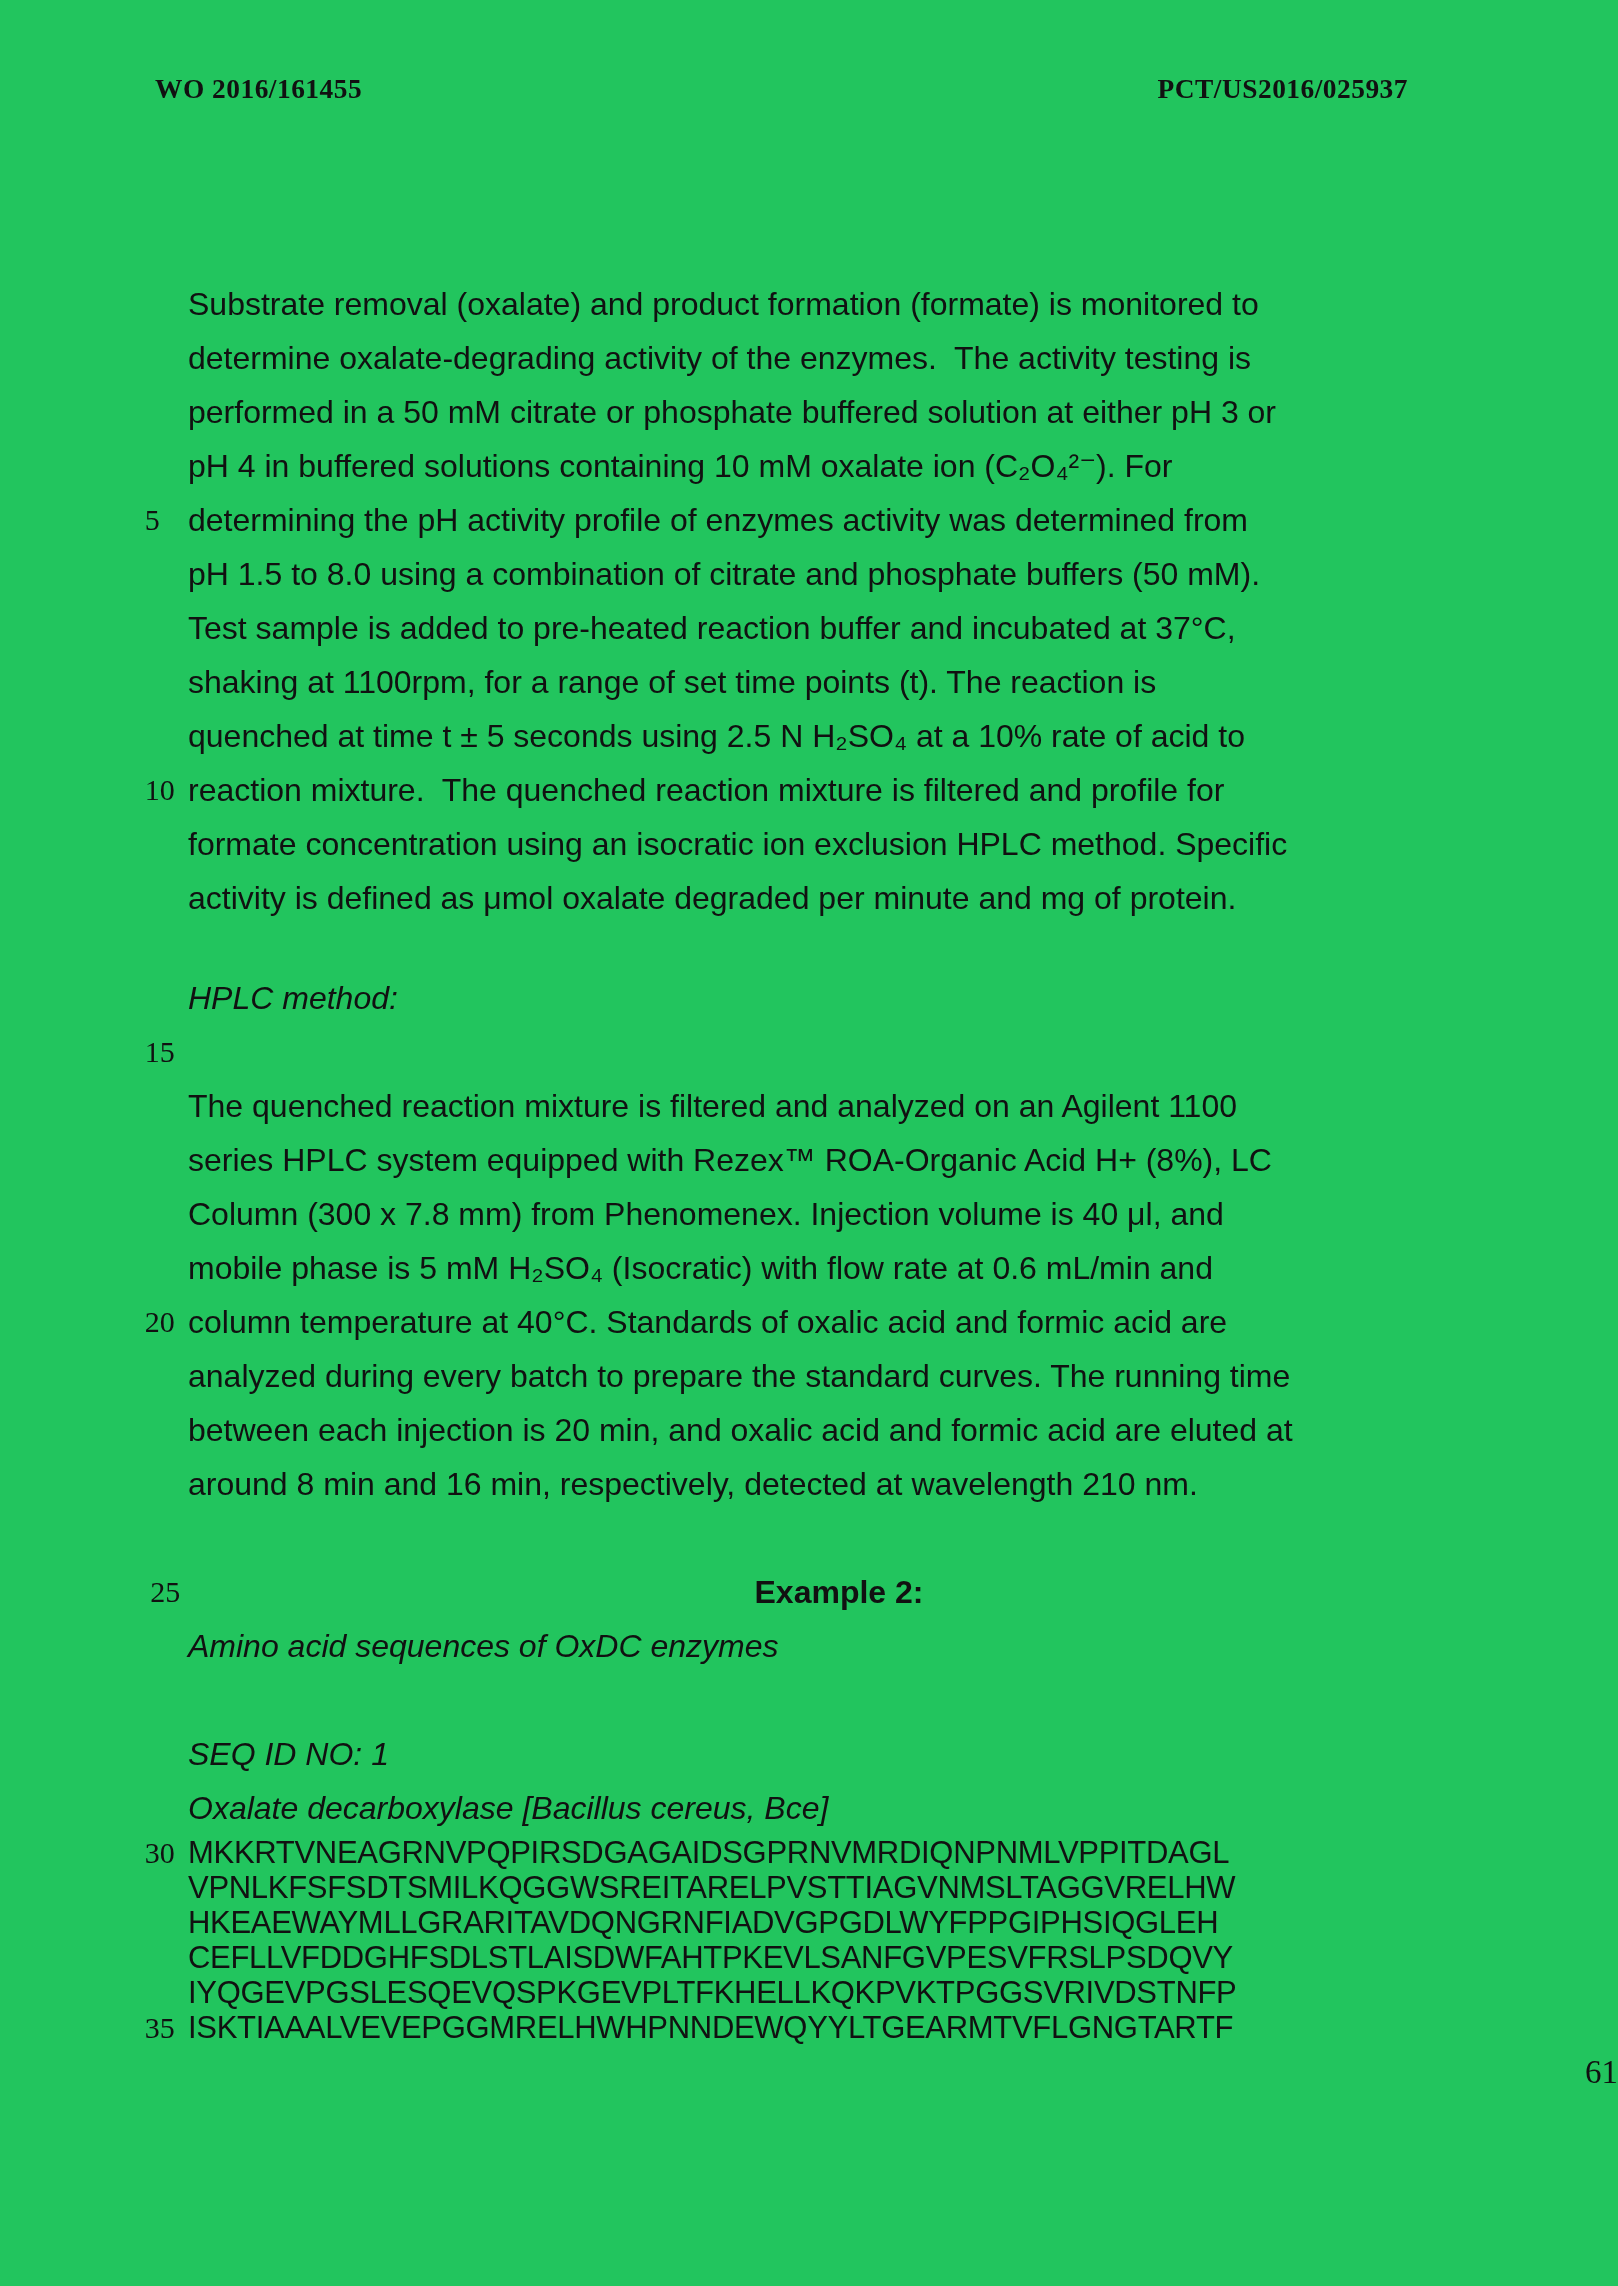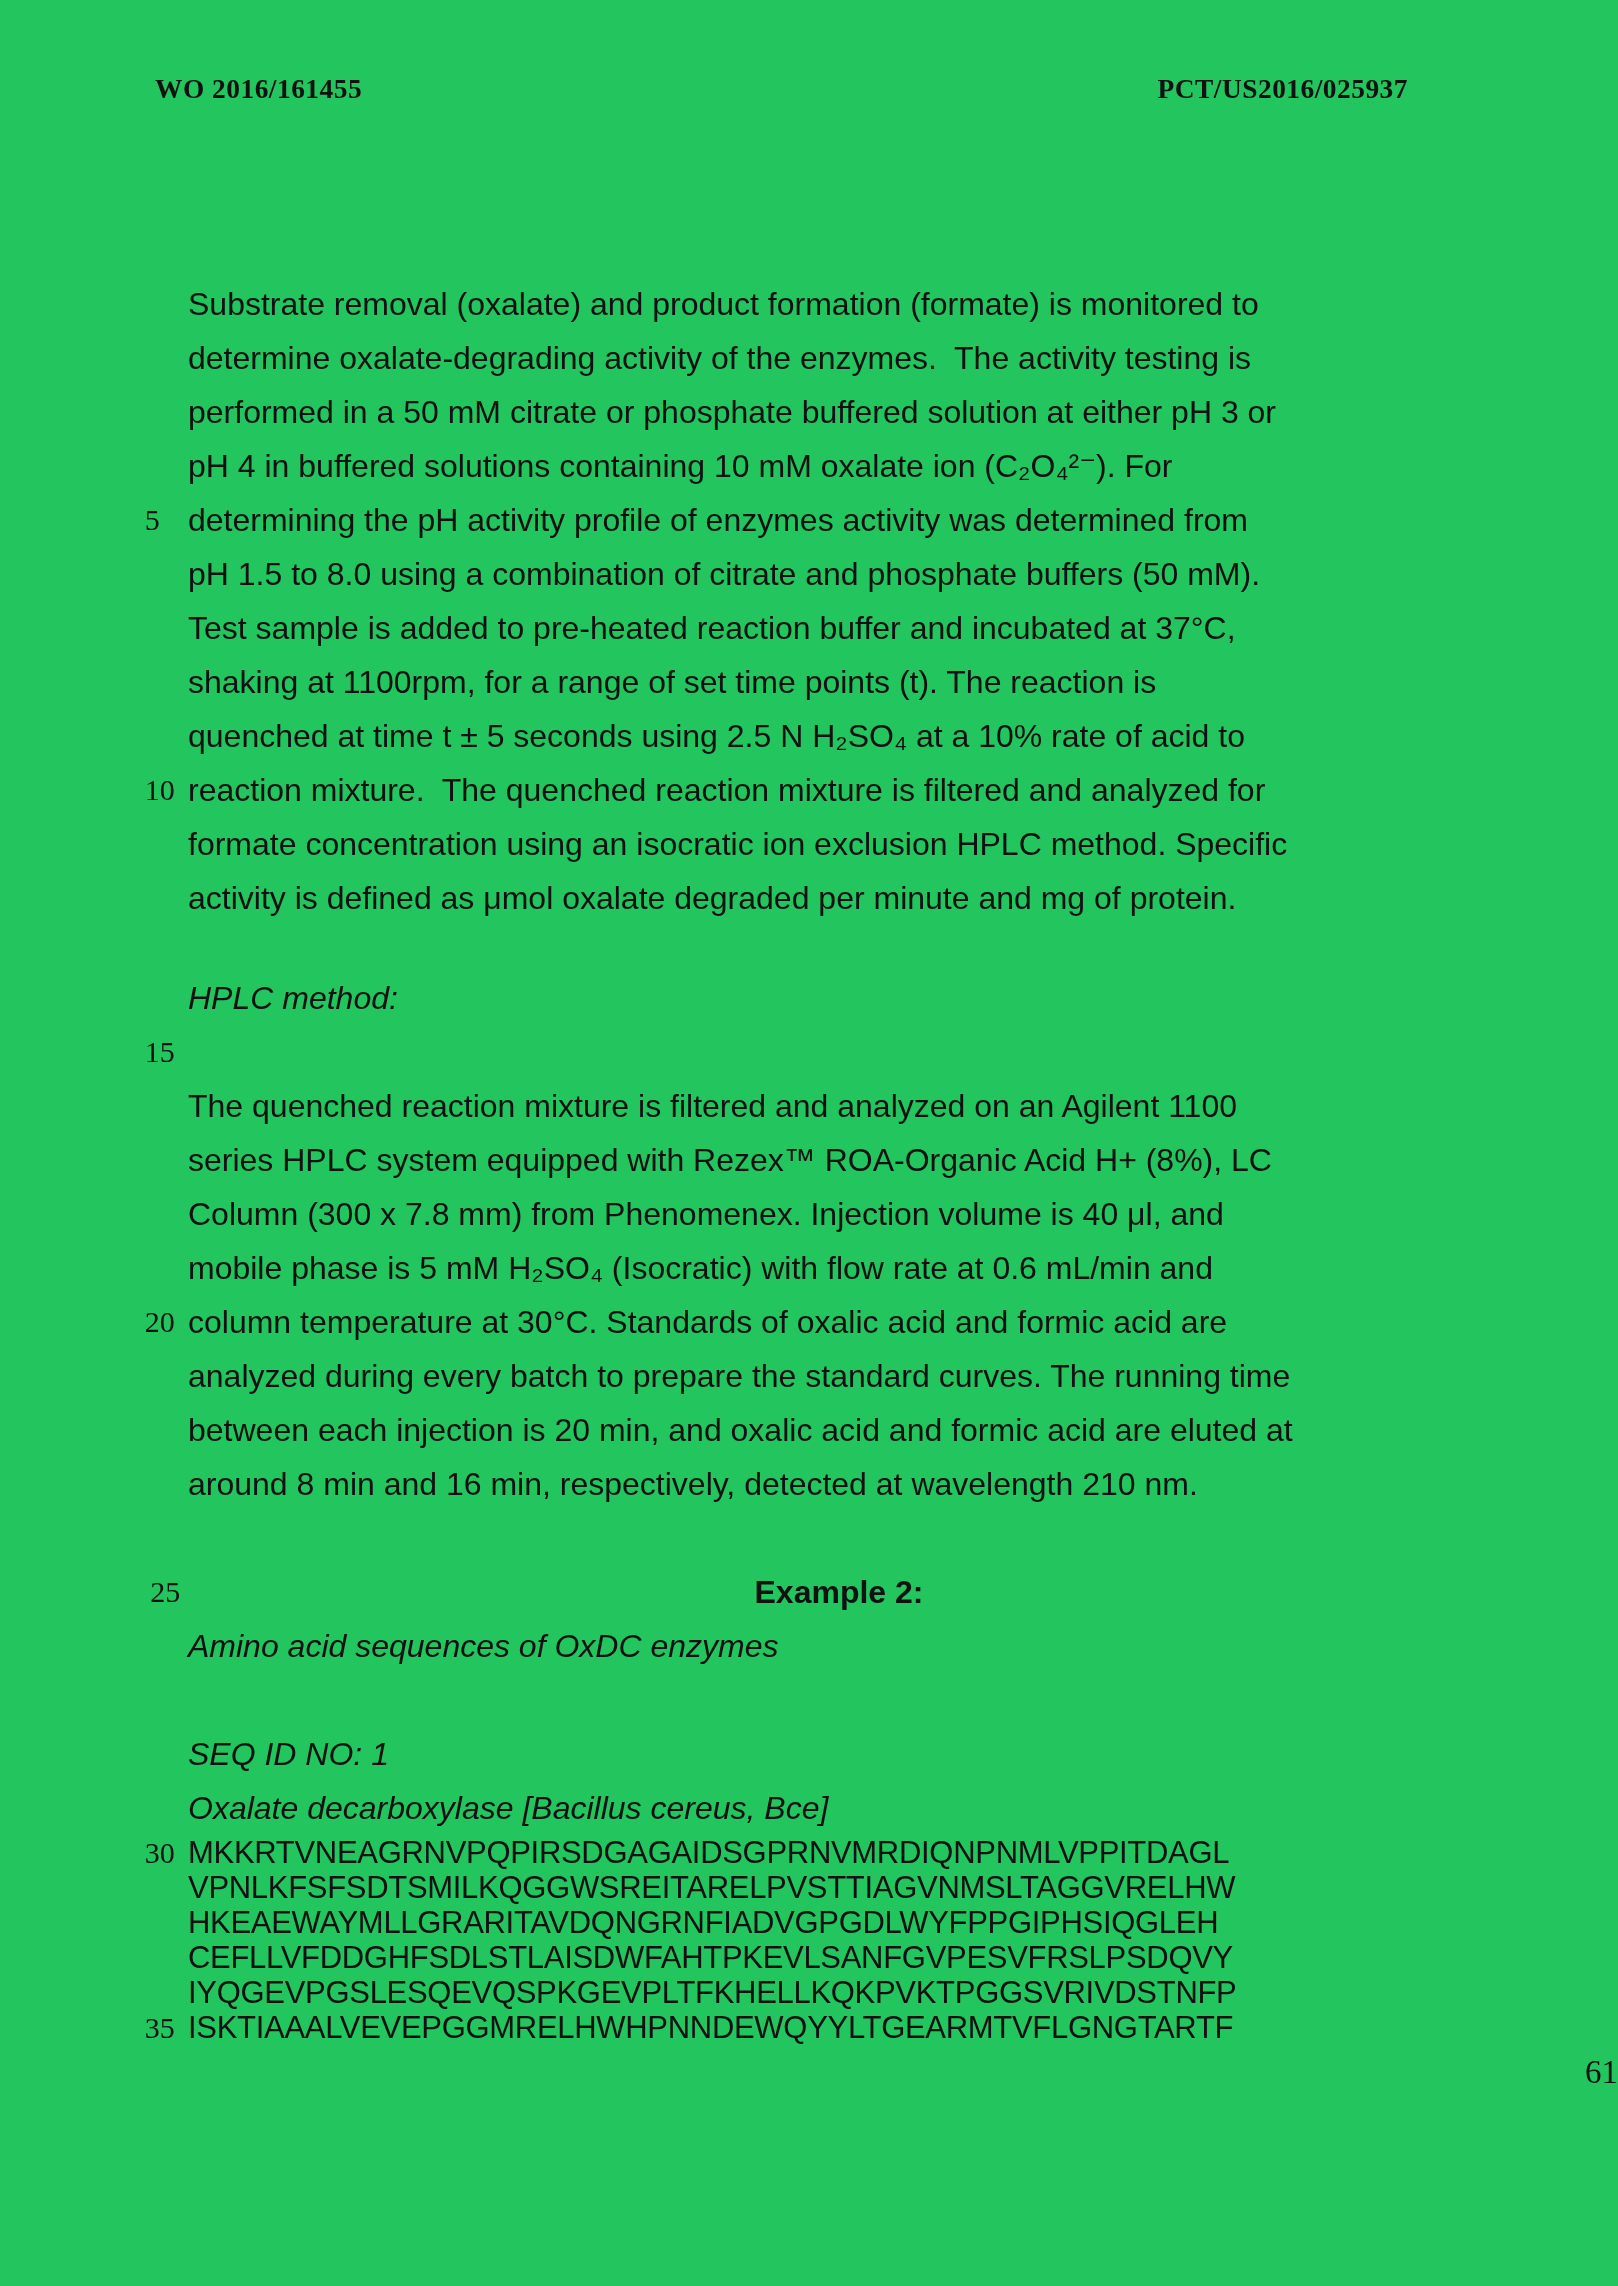--- a/index.html
+++ b/index.html
@@ -86,37 +86,37 @@
       <div class="block normal">
         <div class="line"><span class="num"></span><span class="txt">Substrate removal (oxalate) and product formation (formate) is monitored to</span></div>
         <div class="line"><span class="num"></span><span class="txt">determine oxalate-degrading activity of the enzymes.  The activity testing is</span></div>
         <div class="line"><span class="num"></span><span class="txt">performed in a 50 mM citrate or phosphate buffered solution at either pH 3 or</span></div>
         <div class="line"><span class="num"></span><span class="txt">pH 4 in buffered solutions containing 10 mM oxalate ion (C₂O₄²⁻). For</span></div>
         <div class="line"><span class="num">5</span><span class="txt">determining the pH activity profile of enzymes activity was determined from</span></div>
         <div class="line"><span class="num"></span><span class="txt">pH 1.5 to 8.0 using a combination of citrate and phosphate buffers (50 mM).</span></div>
         <div class="line"><span class="num"></span><span class="txt">Test sample is added to pre-heated reaction buffer and incubated at 37°C,</span></div>
         <div class="line"><span class="num"></span><span class="txt">shaking at 1100rpm, for a range of set time points (t). The reaction is</span></div>
         <div class="line"><span class="num"></span><span class="txt">quenched at time t ± 5 seconds using 2.5 N H₂SO₄ at a 10% rate of acid to</span></div>
-        <div class="line"><span class="num">10</span><span class="txt">reaction mixture.  The quenched reaction mixture is filtered and analyzed for</span></div>
+        <div class="line"><span class="num">10</span><span class="txt">reaction mixture.  The quenched reaction mixture is filtered and profile for</span></div>
         <div class="line"><span class="num"></span><span class="txt">formate concentration using an isocratic ion exclusion HPLC method. Specific</span></div>
         <div class="line"><span class="num"></span><span class="txt">activity is defined as μmol oxalate degraded per minute and mg of protein.</span></div>
       </div>
       <div class="block spacer-small"></div>
       <div class="block italic">
         <div class="line"><span class="num"></span><span class="txt">HPLC method:</span></div>
       </div>
       <div class="block normal">
         <div class="line"><span class="num">15</span><span class="txt"></span></div>
       </div>
       <div class="block normal">
         <div class="line"><span class="num"></span><span class="txt">The quenched reaction mixture is filtered and analyzed on an Agilent 1100</span></div>
         <div class="line"><span class="num"></span><span class="txt">series HPLC system equipped with Rezex™ ROA-Organic Acid H+ (8%), LC</span></div>
         <div class="line"><span class="num"></span><span class="txt">Column (300 x 7.8 mm) from Phenomenex. Injection volume is 40 μl, and</span></div>
         <div class="line"><span class="num"></span><span class="txt">mobile phase is 5 mM H₂SO₄ (Isocratic) with flow rate at 0.6 mL/min and</span></div>
-        <div class="line"><span class="num">20</span><span class="txt">column temperature at 30°C. Standards of oxalic acid and formic acid are</span></div>
+        <div class="line"><span class="num">20</span><span class="txt">column temperature at 40°C. Standards of oxalic acid and formic acid are</span></div>
         <div class="line"><span class="num"></span><span class="txt">analyzed during every batch to prepare the standard curves. The running time</span></div>
         <div class="line"><span class="num"></span><span class="txt">between each injection is 20 min, and oxalic acid and formic acid are eluted at</span></div>
         <div class="line"><span class="num"></span><span class="txt">around 8 min and 16 min, respectively, detected at wavelength 210 nm.</span></div>
       </div>
       <div class="block spacer"></div>
       <div class="block bold">
         <div class="line"><span class="num">25</span><span class="txt">Example 2:</span></div>
       </div>
       <div class="block italic">
         <div class="line"><span class="num"></span><span class="txt">Amino acid sequences of OxDC enzymes</span></div>

